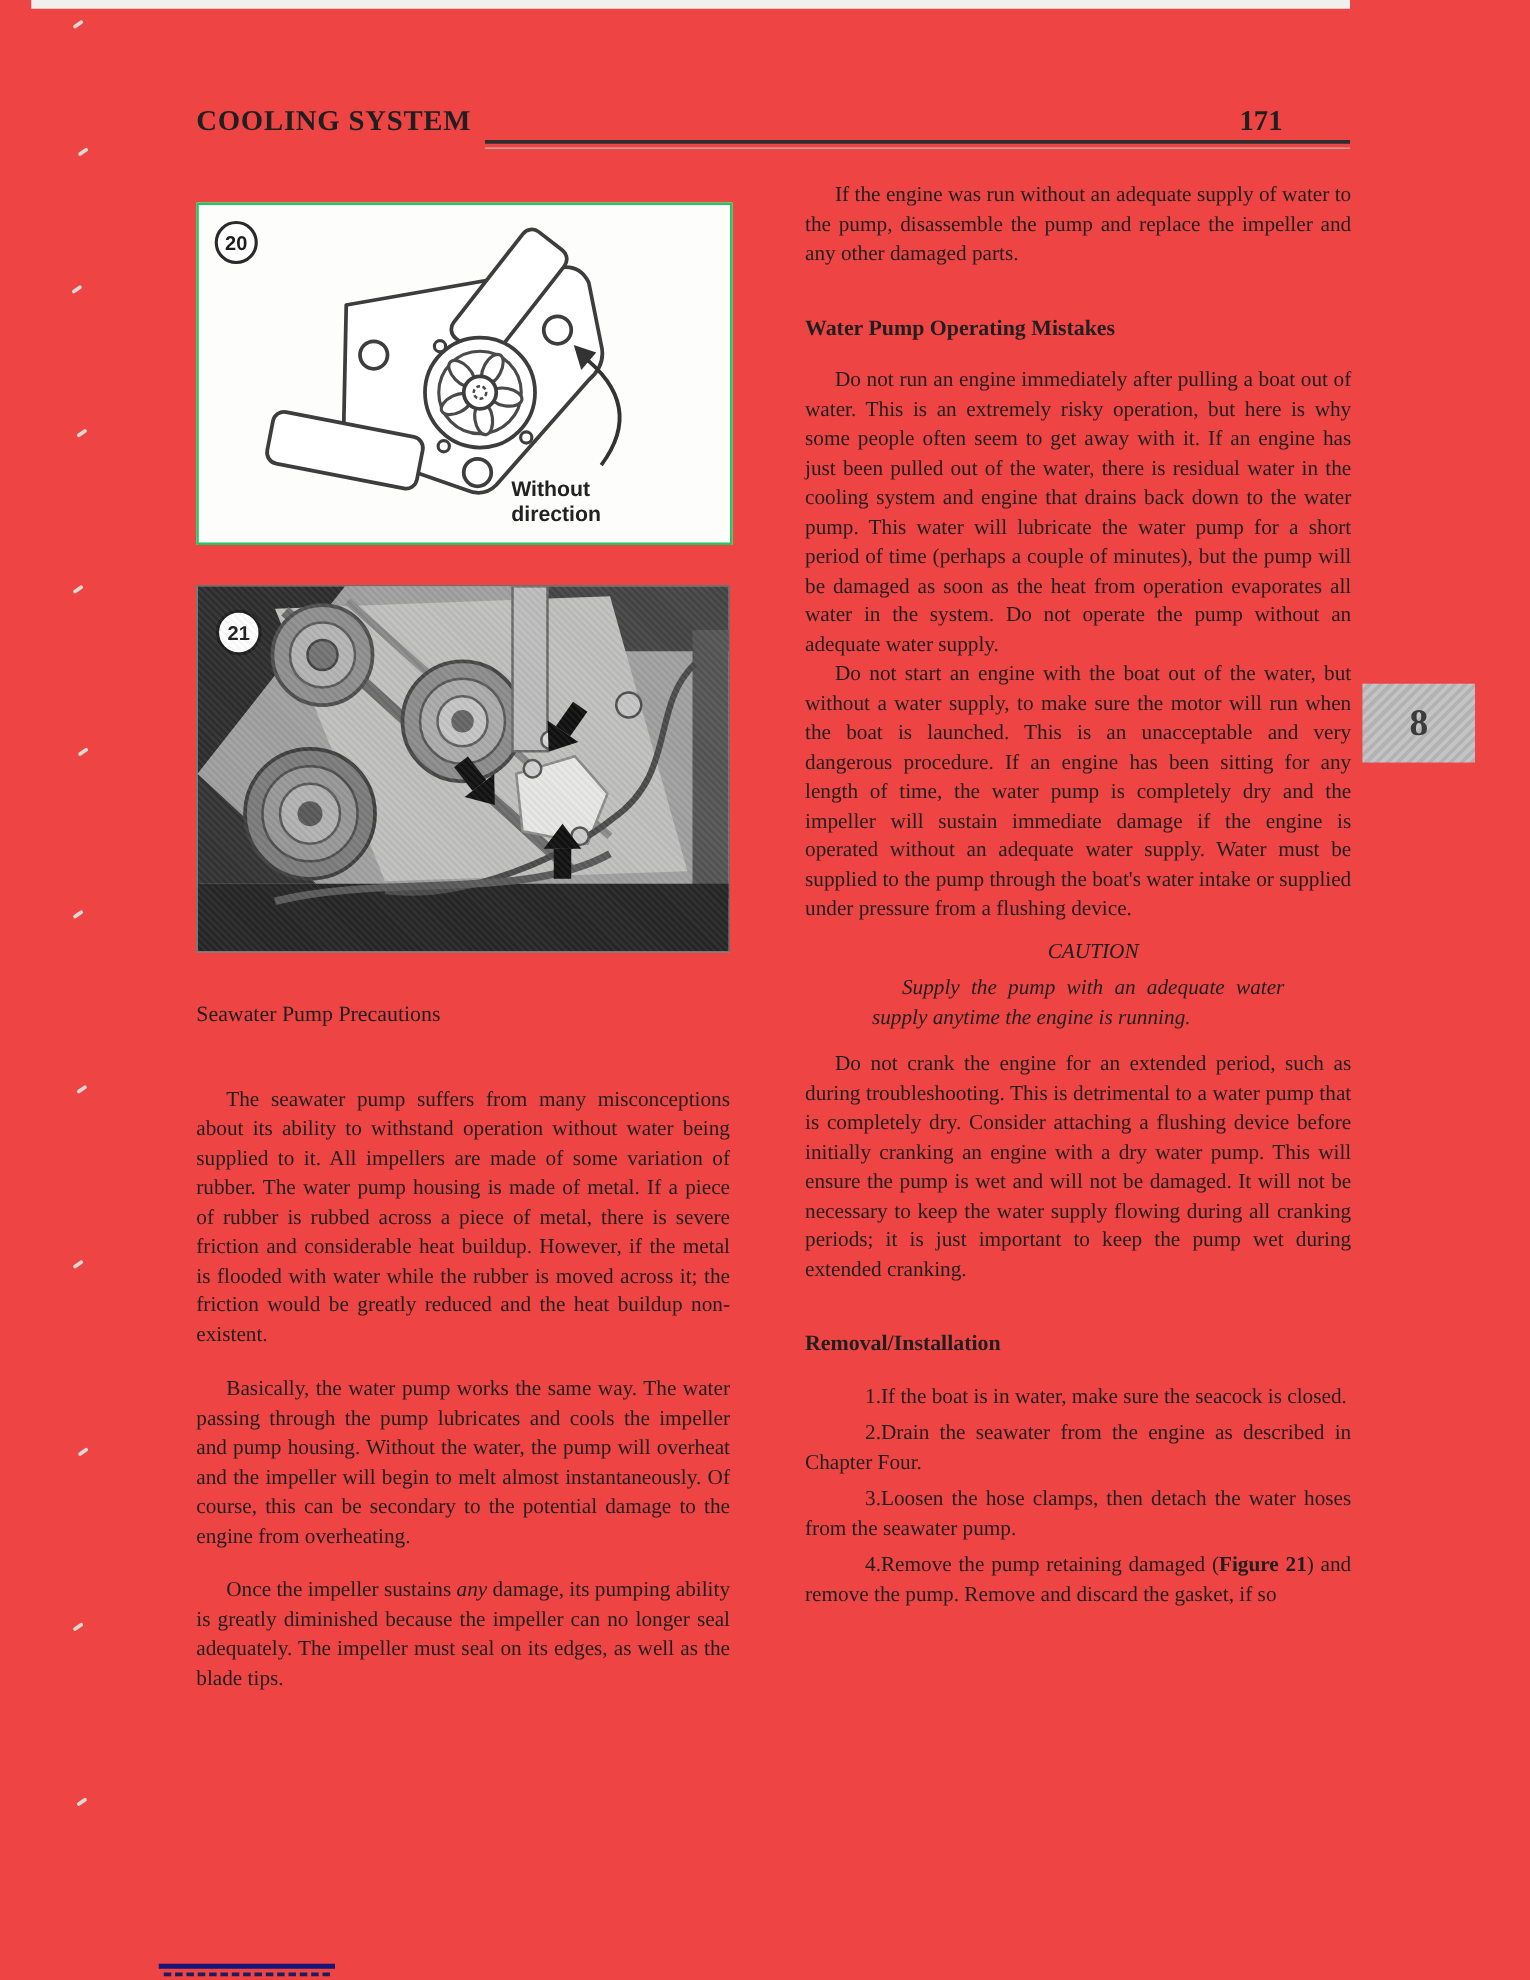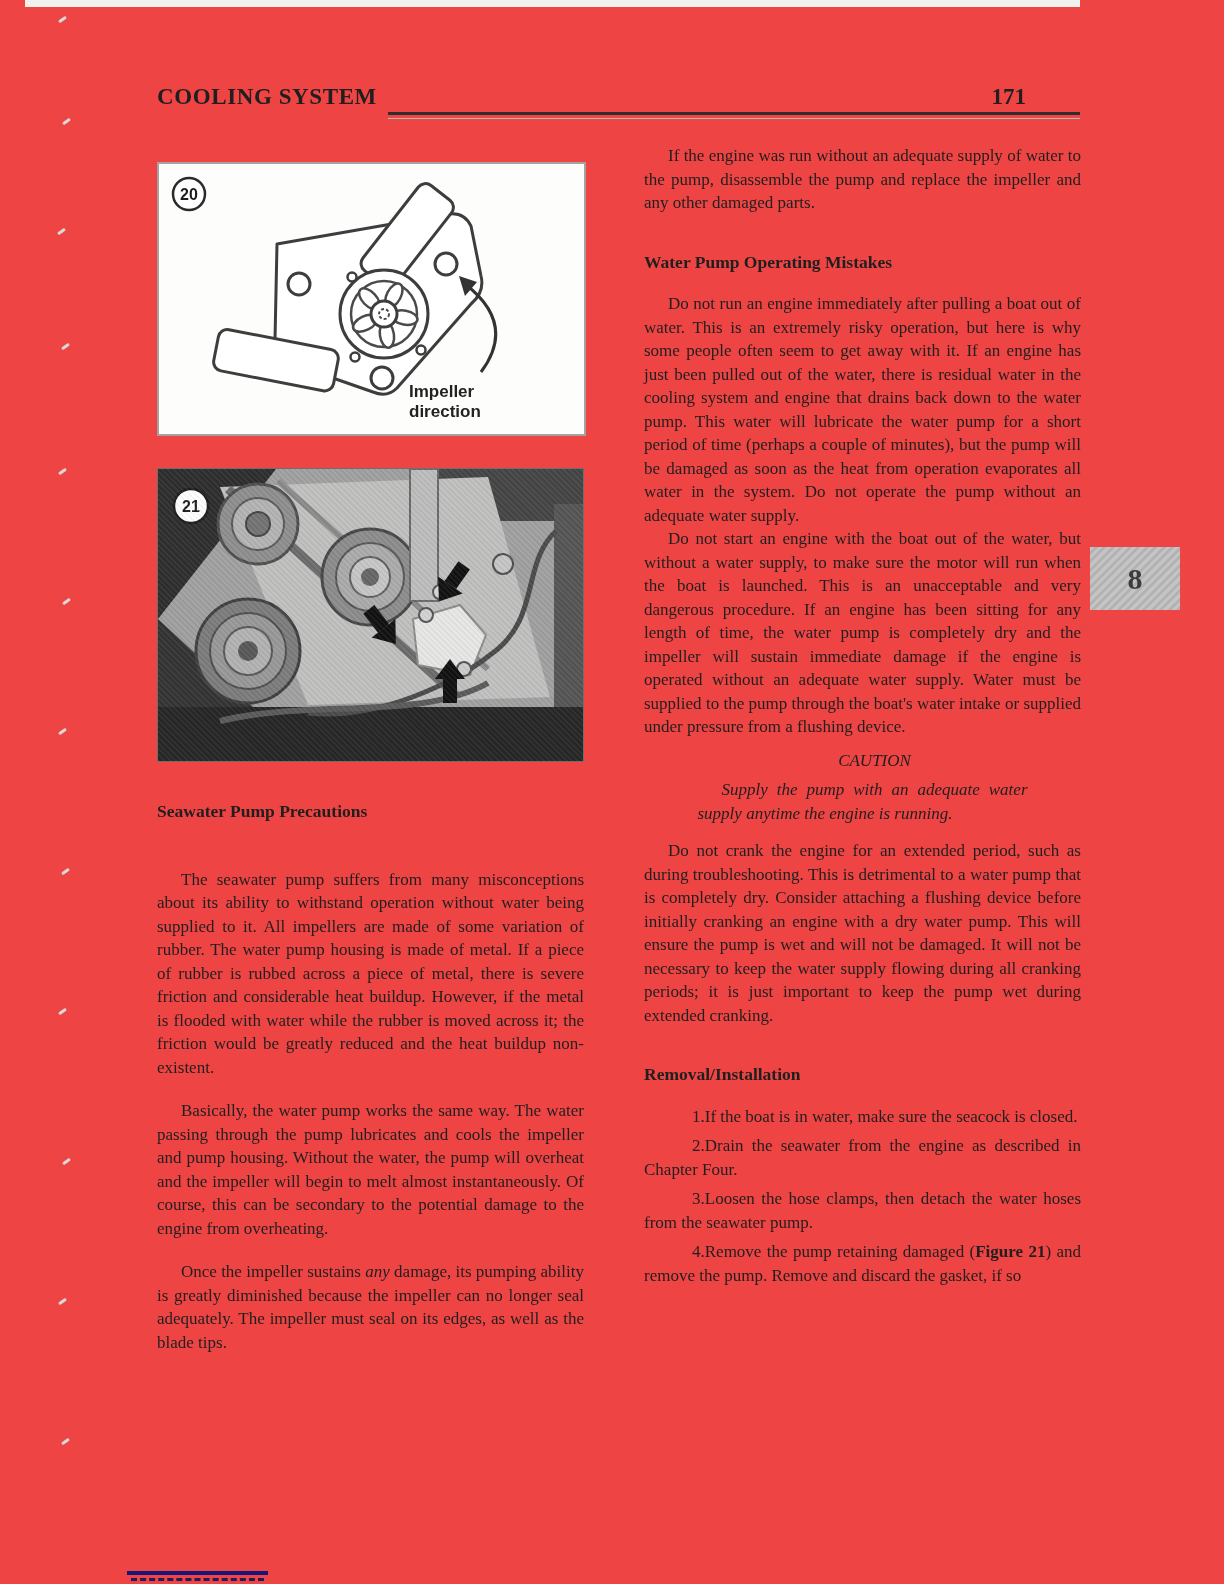--- a/index.html
+++ b/index.html
@@ -9,32 +9,32 @@
   }
   
   .top-scan-band{position:absolute;left:25px;top:0;width:1055px;height:7px;background:#f0f0ef;}
   .bmark{position:absolute;width:9px;height:3px;background:#d9d9d6;border-radius:2px;transform:rotate(-35deg);}
   
   .header-title{position:absolute;left:157px;top:84px;font-size:23px;font-weight:bold;letter-spacing:.6px;}
   .page-number{position:absolute;left:936px;top:84px;width:90px;text-align:right;font-size:23px;font-weight:bold;}
   .header-rule{position:absolute;left:388px;top:112px;width:692px;height:0;border-top:3px solid #2e2e2e;}
   .header-rule-thin{position:absolute;left:388px;top:118px;width:692px;height:0;border-top:1px solid #b9b9b6;}
   
-  .fig20{position:absolute;left:157px;top:162px;width:425px;height:270px;border:2px solid #a3a3a3;background:#fdfdfc;}
+  .fig20{position:absolute;left:157px;top:162px;width:425px;height:270px;border:2px solid #22c55e;background:#fdfdfc;}
   
   .fig21{position:absolute;left:157px;top:468px;width:425px;height:292px;border:1px solid #6e6e6e;background:#a8a8a8;}
   .fig21 .speckle{position:absolute;inset:0;background:repeating-linear-gradient(45deg,rgba(255,255,255,.05) 0 2px,rgba(0,0,0,.04) 2px 4px);pointer-events:none;}
   
   .col{position:absolute;width:437px;font-size:17px;line-height:23.5px;text-align:justify;}
   .col-left{left:157px;top:800px;width:427px;}
   .col-right{left:644px;top:144px;}
   .col p{margin:0 0 6px 0;text-indent:24px;}
   .col p.tight{margin-bottom:0;}
   .col-left p{margin-bottom:20px;}
-  .sec-heading{font-weight:bold;font-size:17.5px;margin:0 0 44px 0;text-align:left;}
+  .sec-heading{font-weight:normal;font-size:17.5px;margin:0 0 44px 0;text-align:left;}
   .sec-heading2{font-weight:bold;font-size:17.5px;margin:36px 0 18px 0;text-align:left;}
   .sub-heading{font-weight:bold;font-style:italic;font-size:17.5px;margin:38px 0 18px 0;text-align:left;}
   .caution{width:330px;margin:10px auto 14px auto;font-style:italic;}
   .caution-title{text-align:center;margin:0 0 1px 0;}
   .caution-body{text-align:justify;margin:0;}
   .steps{margin-top:2px;}
   .step{margin:0 0 4px 0;text-align:justify;}
   .step-num{display:inline-block;min-width:28px;}
   
   .chapter-tab{
@@ -101,21 +101,21 @@
       <circle cx="262" cy="186" r="4.5" fill="#fff" stroke="#3d3d3d" stroke-width="2.5"></circle>
       <circle cx="196" cy="193" r="4.5" fill="#fff" stroke="#3d3d3d" stroke-width="2.5"></circle>
 
       <path d="M 322 208 Q 358 160 306 120" fill="none" stroke="#333" stroke-width="3"></path>
       <polygon points="300,112 318,118 306,132" fill="#333"></polygon>
 
       <circle cx="30" cy="30" r="16" fill="#fff" stroke="#2a2a2a" stroke-width="2.5"></circle>
       <text x="30" y="36" text-anchor="middle" font-size="16" font-weight="bold" font-family="Liberation Sans, sans-serif" fill="#1d1d1d">20</text>
 
       <foreignObject x="250" y="218" width="120" height="50">
-        <div xmlns="http://www.w3.org/1999/xhtml" class="fig-label" style="font-size:17px;line-height:20px;color:#222;">Impeller direction</div>
+        <div xmlns="http://www.w3.org/1999/xhtml" class="fig-label" style="font-size:17px;line-height:20px;color:#222;">Without direction</div>
       </foreignObject>
     </svg>
   </div>
 
   <div class="fig21">
     <svg width="425" height="292" viewBox="0 0 425 292">
       <rect x="0" y="0" width="425" height="292" fill="#a0a0a0"></rect>
       <polygon points="0,0 118,0 0,150" fill="#2e2e2e"></polygon>
       <rect x="255" y="0" width="170" height="52" fill="#454545"></rect>
       <rect x="396" y="35" width="29" height="215" fill="#555555"></rect>

